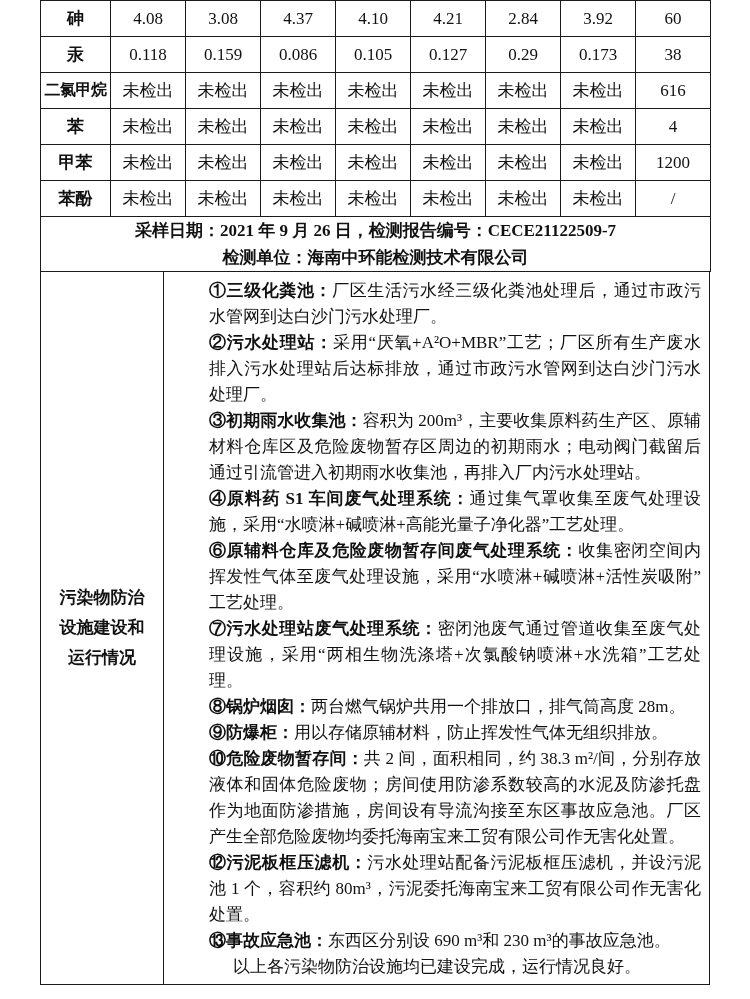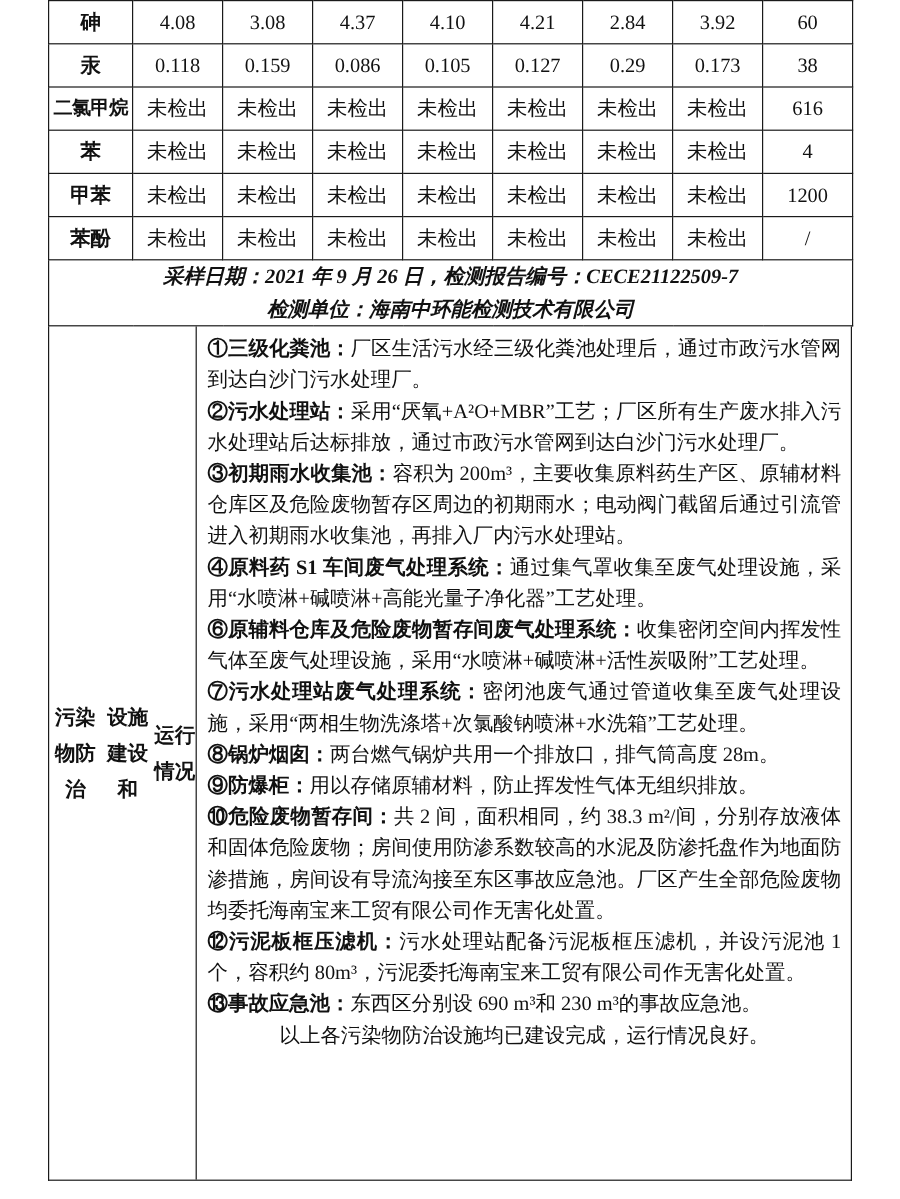--- a/index.html
+++ b/index.html
@@ -36,51 +36,52 @@
     font-weight: bold;
     font-size: 17px;
   }
   td.row-label.small { font-size: 16px; letter-spacing: -0.5px; }
   td.footer-cell {
     height: 60px;
     font-weight: bold;
     font-size: 17px;
     line-height: 27px;
     white-space: normal;
-    font-style: italic;
   }
   
   .facilities {
     width: 670px;
     display: flex;
     border: 1.5px solid #1a1a1a;
     border-top: none;
     min-height: 712px;
   }
   .fac-label {
     width: 123px;
     flex: 0 0 123px;
     border-right: 1.5px solid #1a1a1a;
     display: flex;
+    flex-direction: column;
     justify-content: center;
     align-items: center;
     font-weight: bold;
     font-size: 17px;
     line-height: 30px;
     text-align: center;
   }
   .fac-content {
     flex: 1 1 auto;
     padding: 6px 8px 4px 9px;
     font-size: 17px;
     line-height: 26px;
   }
   .fac-content p.item {
     text-align: justify;
     text-justify: inter-ideograph;
+    margin-left: 36px;
   }
   .fac-content .head { font-weight: bold; }
   .fac-content p.closing {
     font-weight: normal;
     text-align: center;
     margin-top: 0;
   }
 </style>
 </head>
 <body>

